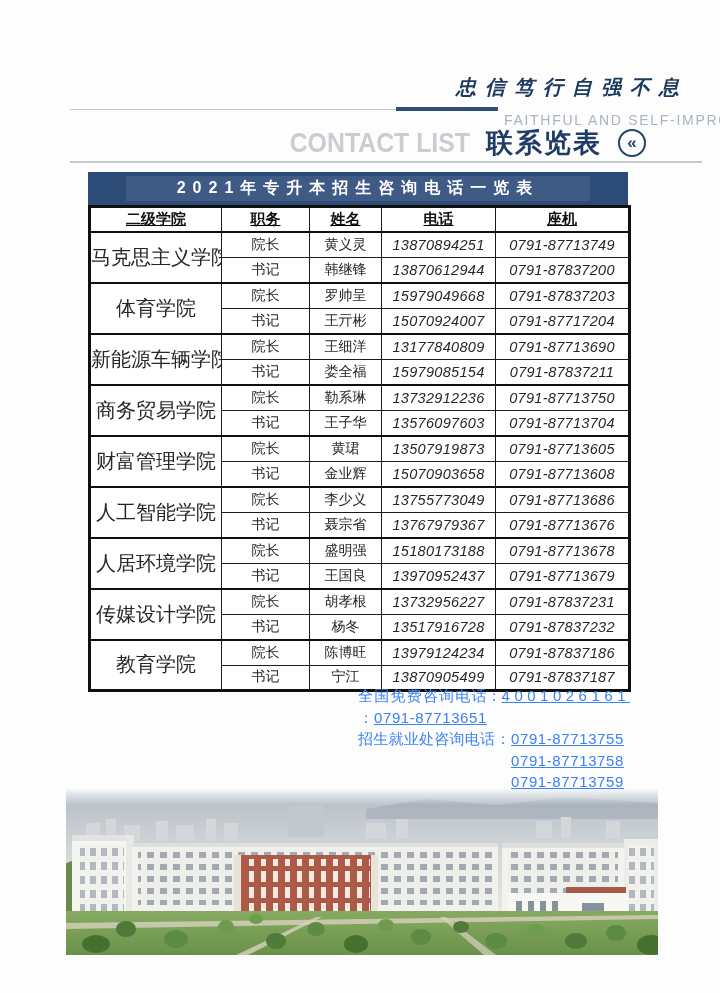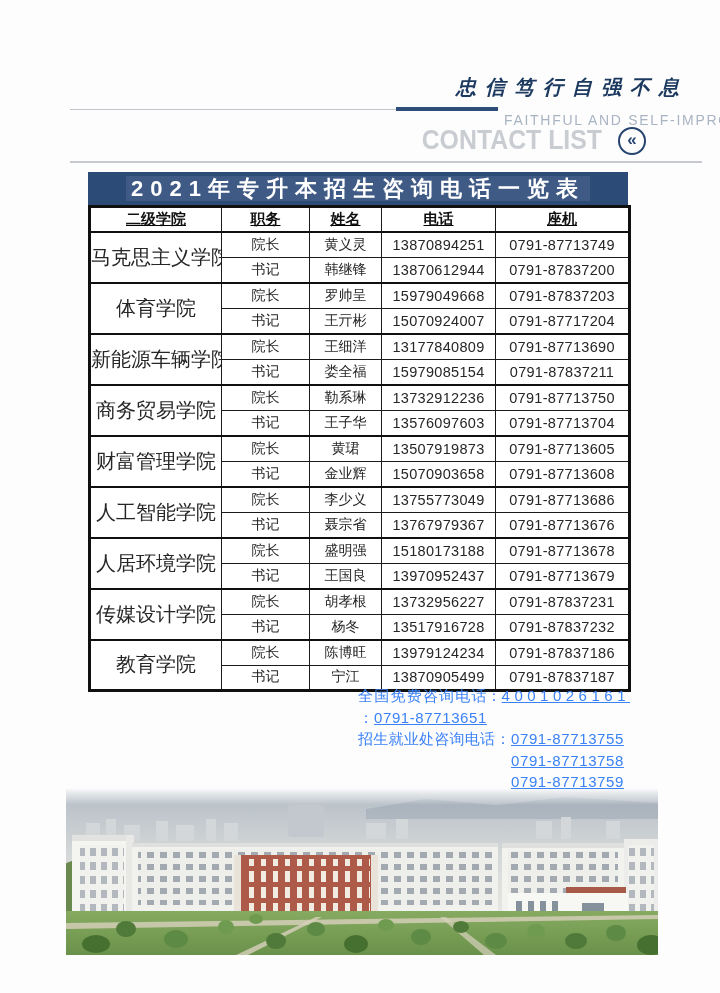--- a/index.html
+++ b/index.html
@@ -37,36 +37,36 @@
   }
   .rule-under-heading{position:absolute;top:161px;left:70px;width:632px;height:1.5px;background:#c6cacf;}
   
   .table-wrap{position:absolute;left:88px;top:172px;width:540px;}
   .table-title-bar{
     background:#2d4b77;height:33px;display:flex;align-items:center;justify-content:center;
   }
   .table-title-inner{
     background:#3e5a85;margin:0 38px;flex:1;height:25px;
     display:flex;align-items:center;justify-content:center;
-    color:#ffffff;font-size:22px;font-weight:700;letter-spacing:7px;white-space:nowrap;
+    color:#ffffff;font-size:16px;font-weight:700;letter-spacing:7px;white-space:nowrap;
   }
   table.contact-table{
     border-collapse:collapse;width:540px;table-layout:fixed;
     border:3px solid #101010;background:#ffffff;
   }
   .contact-table th,.contact-table td{
     border:1.5px solid #1b1b1b;text-align:center;vertical-align:middle;
     padding:0;overflow:hidden;white-space:nowrap;
   }
   .contact-table thead tr{height:25px;text-decoration:underline;}
   .contact-table tbody tr{height:25.5px;}
   .contact-table th{font-size:15px;font-weight:700;color:#111;border-bottom:2.5px solid #101010;}
   .contact-table td{font-size:14px;color:#262626;}
   .contact-table td.college{font-size:20px;}
-  .contact-table td.phone,.contact-table td.landline{font-size:14.5px;letter-spacing:.3px;}
+  .contact-table td.phone,.contact-table td.landline{font-size:14.5px;letter-spacing:.3px;font-style:italic;}
   .contact-table tr.group-first td{border-top:2.5px solid #101010;}
   
   .footer-contacts{
     position:absolute;top:685px;right:90px;width:272px;
     font-size:15px;color:#3b82f6;
   }
   .fline{display:flex;align-items:baseline;line-height:21.5px;}
   .flabel{
     display:inline-block;width:137px;text-align:justify;text-align-last:justify;
     -moz-text-align-last:justify;
@@ -83,20 +83,21 @@
 
 <div class="page">
 
   <div class="motto-cn">忠信笃行自强不息</div>
   <div class="rule-top-gray"></div>
   <div class="rule-top-navy"></div>
   <div class="motto-en">FAITHFUL AND SELF-IMPROVEMENT</div>
 
   <div class="section-heading">
     <span class="contact-en">CONTACT LIST</span>
+    <span class="contact-cn">联系览表</span>
     <span class="chevron-circle">«</span>
   </div>
   <div class="rule-under-heading"></div>
 
   <div class="table-wrap">
     <div class="table-title-bar">
       <div class="table-title-inner">2021年专升本招生咨询电话一览表</div>
     </div>
     <table class="contact-table">
       <colgroup>

